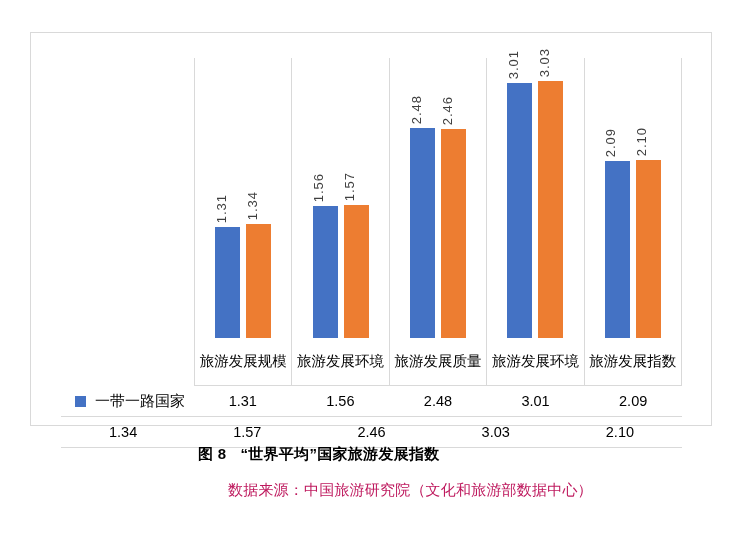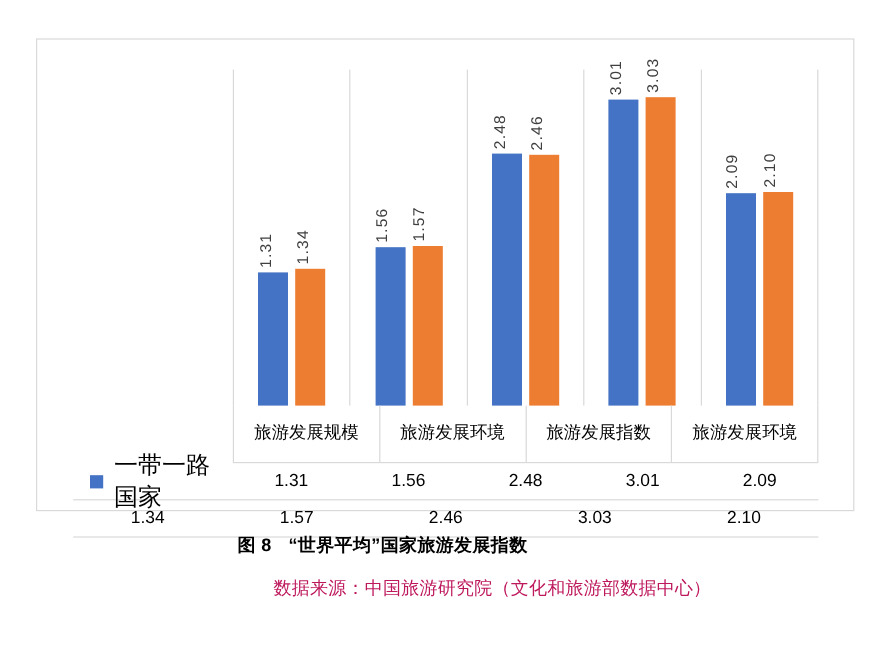--- a/index.html
+++ b/index.html
@@ -136,21 +136,21 @@
     height: 31px;
     border-bottom: 1px solid #d9d9d9;
     box-sizing: border-box;
   }
   .legend-cell {
     width: 133px;
     display: flex;
     align-items: center;
     padding-left: 14px;
     box-sizing: border-box;
-    font-size: 20px;
+    font-size: 15px;
   }
   .swatch {
     width: 11px;
     height: 11px;
     margin-right: 9px;
     flex: 0 0 auto;
   }
   .swatch.s0 { background: #4472c4; }
   .swatch.s1 { background: #ed7d31; }
   .vals {
@@ -260,22 +260,23 @@
             </div>
           </div>
         </div>
 
       </div>
     </div>
 
     <div class="cat-row">
       <div class="cat-cell">旅游发展规模</div>
       <div class="cat-cell">旅游发展环境</div>
+      <div class="cat-cell">旅游发展质量</div>
+      <div class="cat-cell">旅游发展环境</div>
       <div class="cat-cell">旅游发展指数</div>
-      <div class="cat-cell">旅游发展环境</div>
     </div>
 
     <div class="table">
       <div class="trow">
         <div class="legend-cell">
           <span class="swatch s0"></span>
           <span>一带一路国家</span>
         </div>
         <div class="vals">
           <div class="vcell">1.31</div>

